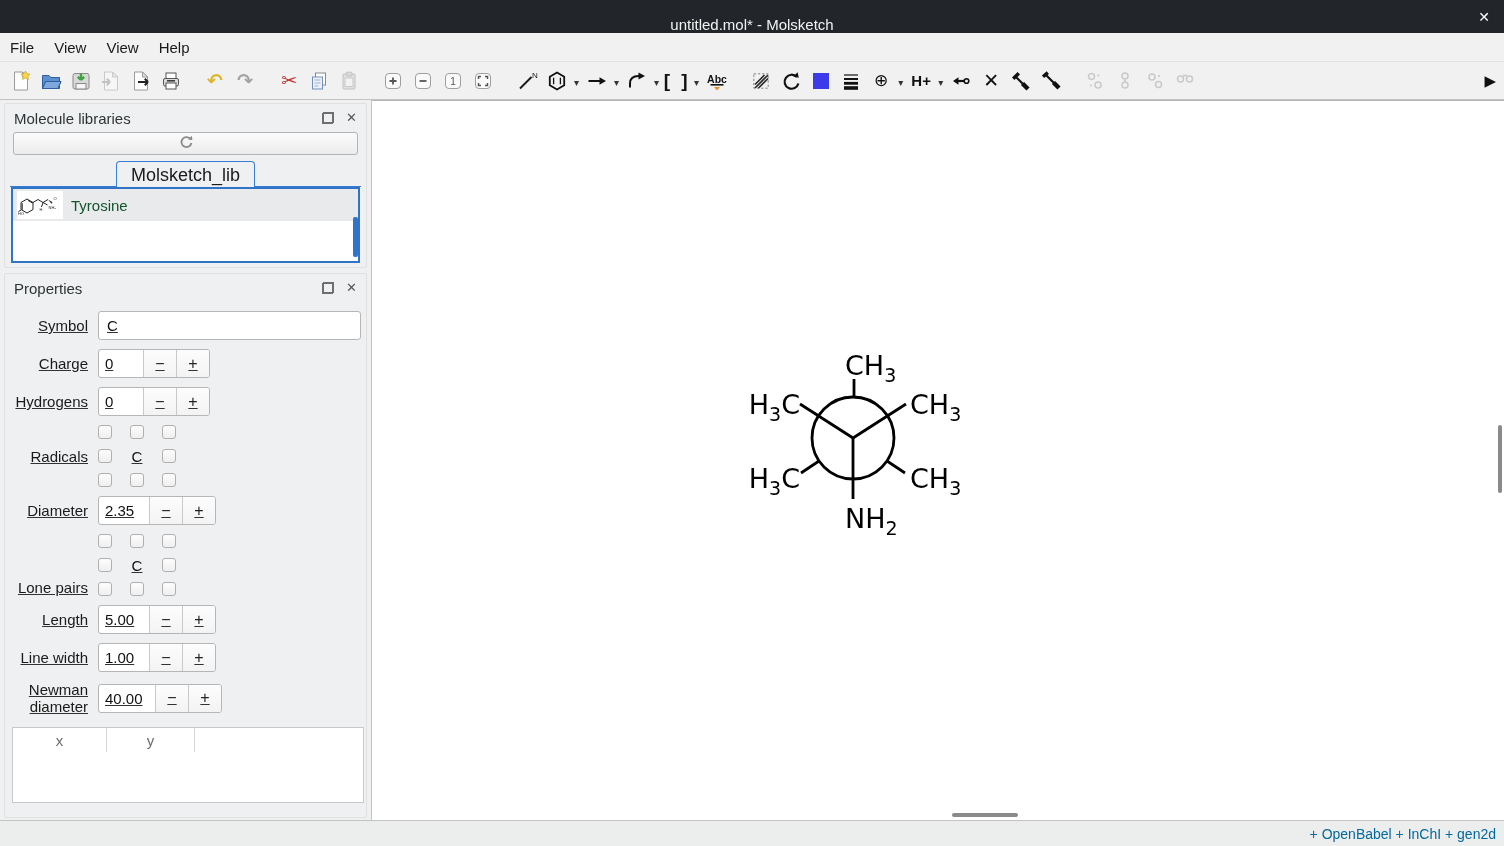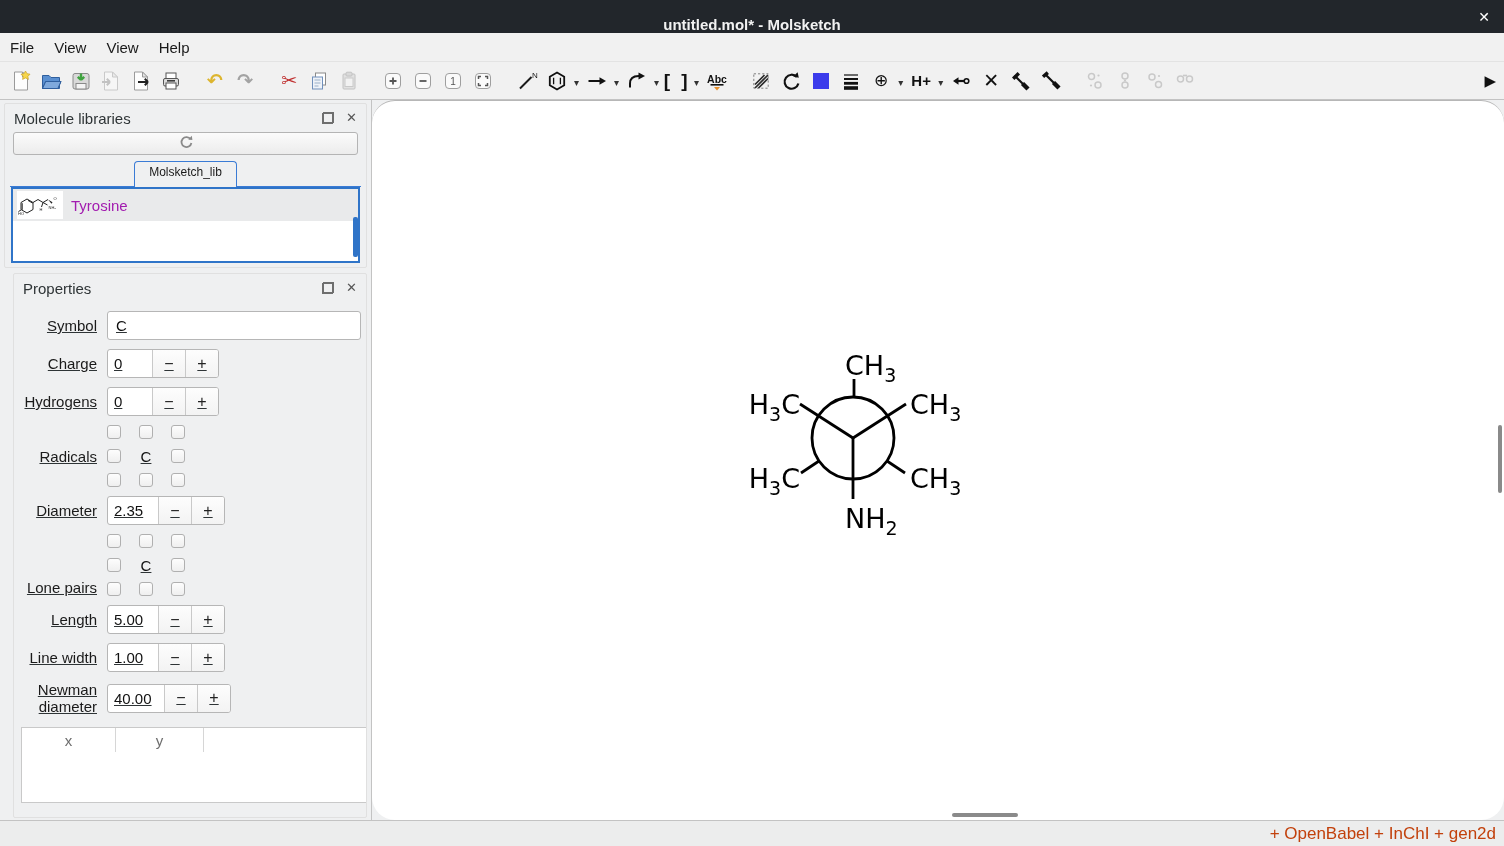--- a/index.html
+++ b/index.html
@@ -3,21 +3,21 @@
 <meta charset="utf-8">
 <style>
   * { margin:0; padding:0; box-sizing:border-box; }
   html,body { width:1504px; height:846px; overflow:hidden;
     font-family:"Liberation Sans","DejaVu Sans",sans-serif; font-size:15px; color:#2e3436; }
   body { display:flex; flex-direction:column; background:#eff0f1; }
 
   
   .titlebar { height:33px; background:#22262b; color:#f2f2f2; display:flex; align-items:center;
     justify-content:center; position:relative; flex:0 0 auto; }
-  .titlebar .title { font-weight:bold; font-size:15px;margin-top:16px; }
+  .titlebar .title { font-weight:normal; font-size:15px;margin-top:16px; }
   .titlebar .closebtn { position:absolute; right:10px; top:7px; width:20px; height:20px;
     color:#fff; font-size:14px; line-height:20px; text-align:center; cursor:default; }
 
   
   .menubar { height:29px; background:#f1f1f1; display:flex; align-items:center; padding-left:0;
     flex:0 0 auto; border-bottom:1px solid #e3e3e3; }
   .menubar .menu-item { padding:4px 10px; font-size:15px; color:#1a1a1a; }
 
   
   .toolbar { height:38px; background:#f1f1f1; border-bottom:1px solid #c3c3c3; display:flex;
@@ -46,29 +46,29 @@
   .ph-float::after { content:""; position:absolute; right:0; top:0; width:9px; height:9px; border:1px solid #6e6e6e; }
   .ph-close { color:#555; font-size:13px; font-weight:bold; line-height:12px; }
 
   
   .panel-lib { height:165px; flex:0 0 auto; }
   .refresh-btn { height:23px; margin:4px 3px 6px 3px; border:1px solid #b4b4b4; border-radius:3px;
     background:linear-gradient(#fbfbfb,#ececec); display:flex; align-items:center; justify-content:center; }
   .tabrow { height:26px; position:relative; display:flex; justify-content:center; flex:0 0 auto; }
   .tabrow::after { content:""; position:absolute; left:0; right:0; bottom:0; height:1px; background:#3a7bd5; }
   .tab { position:relative; z-index:2; background:#eff0f1; border:1px solid #3a7bd5; border-bottom:none;
-    border-radius:4px 4px 0 0; padding:3px 14px 0 14px; font-size:12px; color:#1a1a1a; height:26px; }
+    border-radius:4px 4px 0 0; padding:3px 14px 0 14px; font-size:18px; color:#1a1a1a; height:26px; }
   .lib-list { flex:1; background:#fff; border:2px solid #2f74c8; margin:0 1px 2px 1px; position:relative; overflow:hidden; }
   .lib-row { height:32px; display:flex; align-items:center; background:#e9eaeb; padding:2px 4px; }
   .lib-thumb { width:46px; height:28px; background:#fff; margin-right:8px; flex:0 0 auto; }
-  .lib-name { font-size:15px; color:#a21caf; }
+  .lib-name { font-size:15px; color:#14532d; }
   .lib-vscroll { position:absolute; right:0; bottom:4px; width:5px; height:40px; background:#2f74c8; border-radius:2px; }
 
   
-  .panel-props { flex:1 1 auto; margin-top:5px; overflow:hidden;margin-left:9px; }
+  .panel-props { flex:1 1 auto; margin-top:5px; overflow:hidden; }
   .prop-row { display:flex; align-items:center; margin-top:9px;text-decoration:underline; }
   .prop-label { width:78px; text-align:right; margin-right:10px; font-size:15px; color:#1a1a1a; flex:0 0 auto; line-height:17px; }
   .txt-input { height:29px; border:1px solid #b6b6b6; border-radius:3px; background:#fff; width:272px;
     padding:0 8px; font-size:15px; color:#111; display:flex; align-items:center; }
   .spin { display:flex; height:29px; border:1px solid #b6b6b6; border-radius:3px; background:#fff; overflow:hidden; }
   .spin .spin-val { padding:0 6px; display:flex; align-items:center; font-size:15px; color:#111; }
   .spin .spin-btn { width:33px; border-left:1px solid #c9c9c9; display:flex; align-items:center;
     justify-content:center; font-size:16px; color:#222; background:linear-gradient(#fdfdfd,#f3f3f3); }
   .spin-sm .spin-val { width:44px; }
   .spin-md .spin-val { width:50px; }
@@ -82,29 +82,29 @@
   .coord-table { margin-top:12px; margin-left:2px; background:#fff; border:1px solid #c9c9c9; height:76px;
     width:352px; position:relative; font-size:15px; }
   .ct-head { display:flex; height:24px; color:#6e6e6e; }
   .ct-head .ct-cell { border-right:1px solid #d6d6d6; display:flex; align-items:center; justify-content:center; }
   .ct-row { display:flex; height:26px; color:#1a1a1a; }
   .ct-row .ct-cell { border:1px solid #c9c9c9; border-left:none; padding-left:6px; display:flex; align-items:center; }
   .ct-row .ct-cell:first-child { border-left:1px solid #c9c9c9; margin-left:-1px; }
   .ct-c1 { width:94px; } .ct-c2 { width:88px; }
 
   
-  .canvas { flex:1 1 auto; background:#fff; position:relative; border-top:1px solid #b7b7b7; overflow:hidden;border-radius:23px; }
+  .canvas { flex:1 1 auto; background:#fff; position:relative; border-top:1px solid #b7b7b7; overflow:hidden; }
   .canvas svg.mol { position:absolute; left:0; top:0; }
   .hscroll { position:absolute; left:580px; bottom:3px; width:66px; height:4px; background:#8a8a8a; border-radius:2px; }
   .vscroll { position:absolute; right:2px; top:324px; width:4px; height:68px; background:#8a8a8a; border-radius:2px; }
 
   
   .statusbar { height:26px; background:#eceded; border-top:1px solid #c3c3c3; display:flex;
     align-items:center; justify-content:flex-end; padding-right:8px; flex:0 0 auto; }
-  .status-text { font-size:17px; color:#c2410c;margin-left:40px; }
+  .status-text { font-size:14px; color:#0369a1;margin-left:40px; }
 </style>
 </head>
 <body>
 
 <div class="titlebar">
   <span class="title">untitled.mol* - Molsketch</span>
   <span class="closebtn">✕</span>
 </div>
 
 <div class="menubar">

